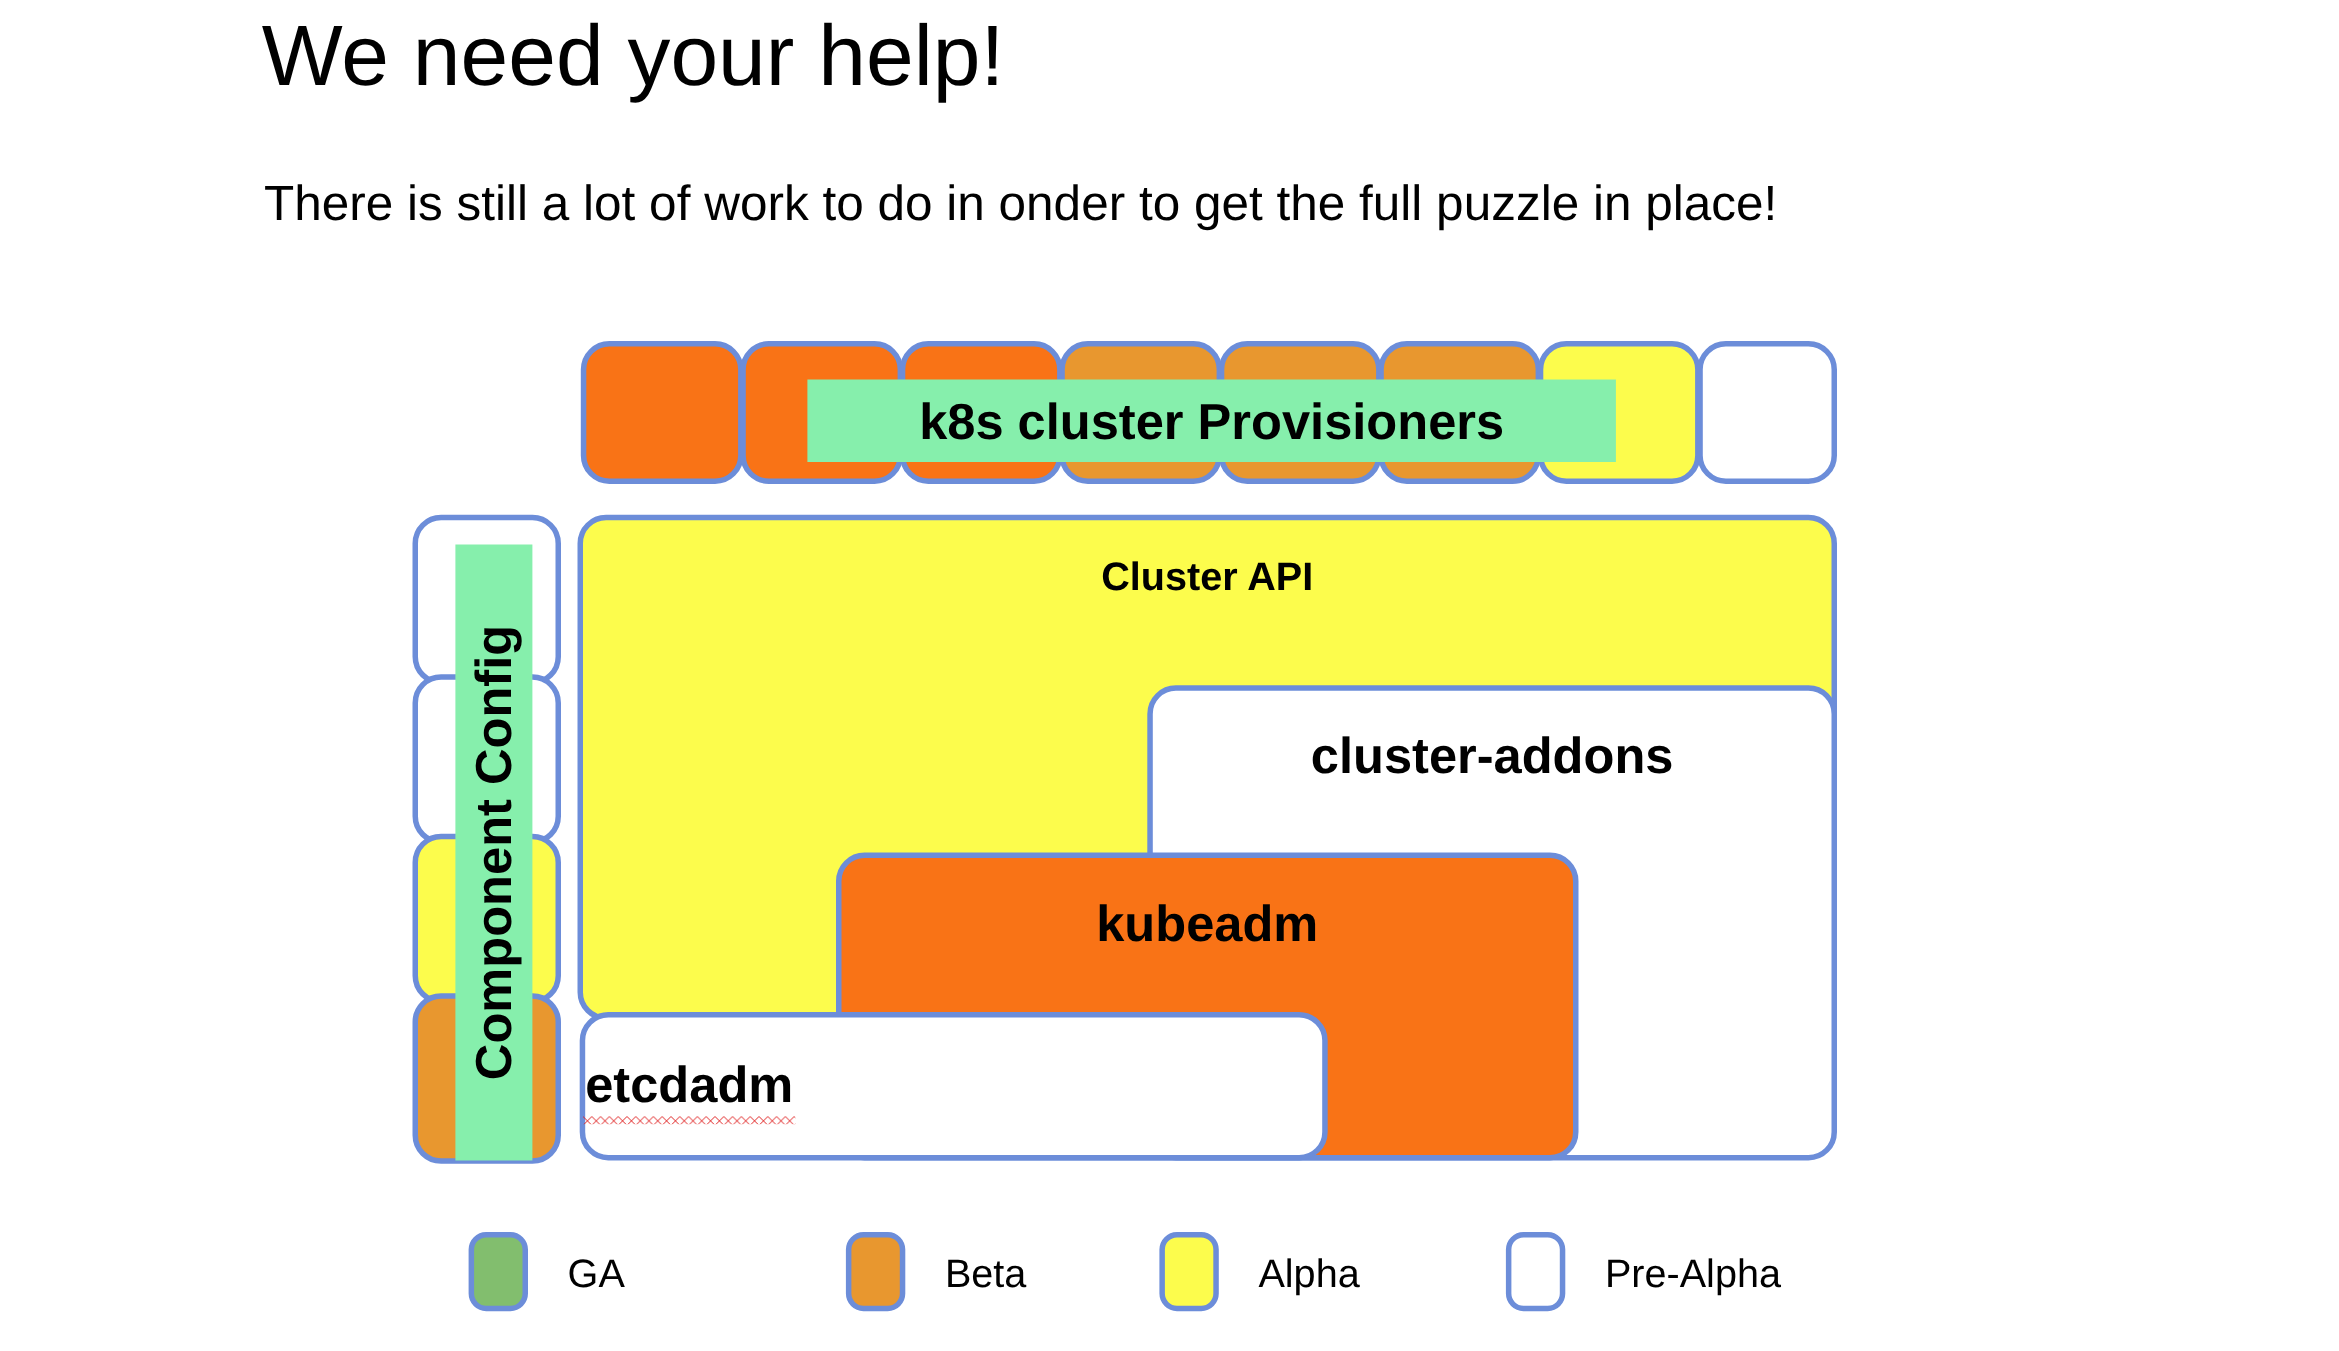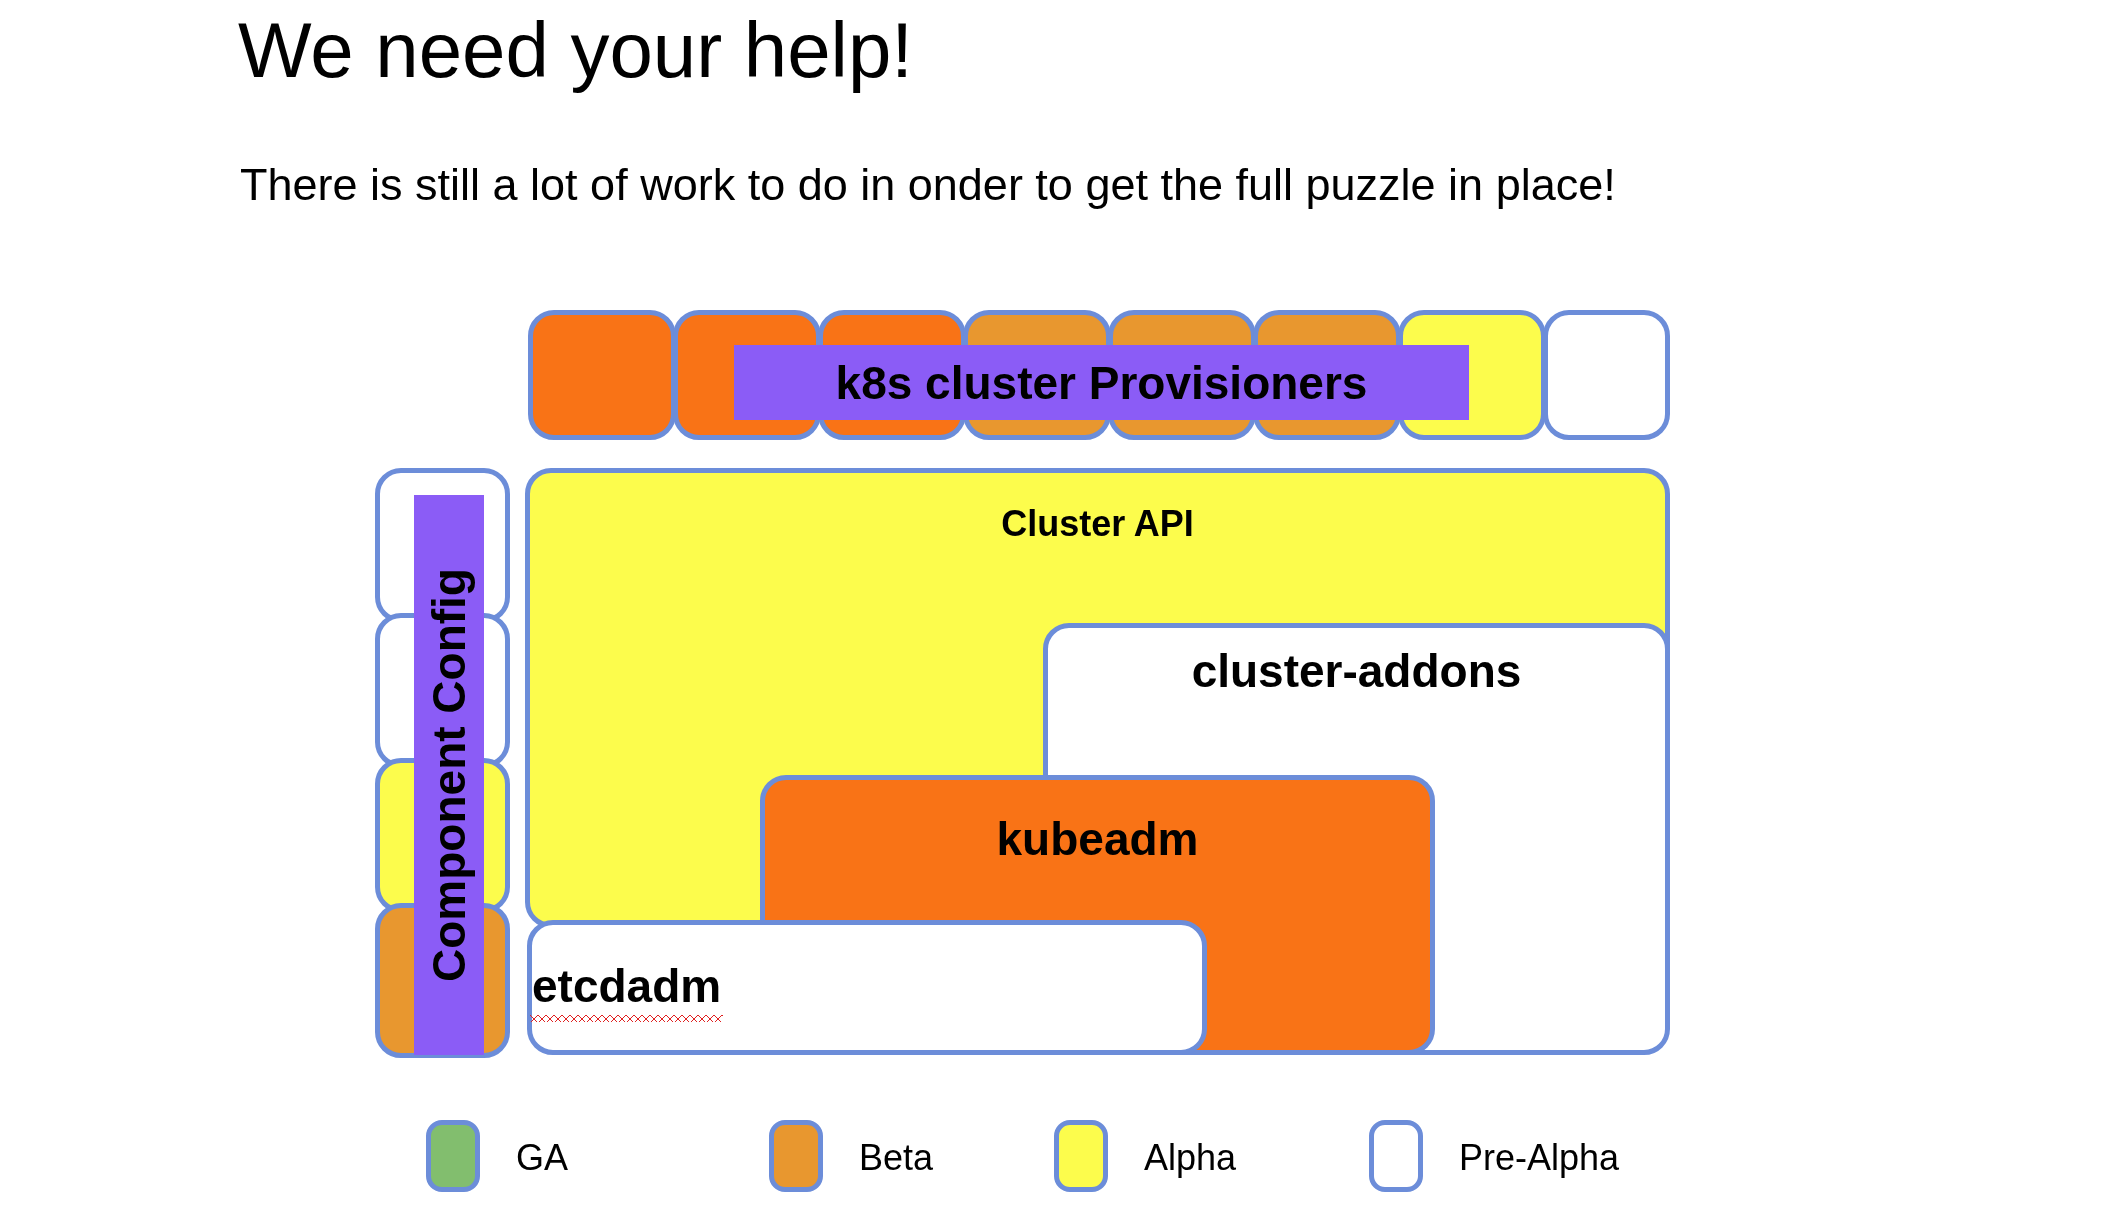--- a/index.html
+++ b/index.html
@@ -46,21 +46,21 @@
     background: #ffffff;
   }
   .blk.green  { background: #f97316; }
   .blk.orange { background: #e8972f; }
   .blk.yellow { background: #fcfc4c; }
   .blk.white  { background: #ffffff; }
 
   
   .label-band {
     position: absolute;
-    background: #8b5cf6;
+    background: #86efac;
     display: flex;
     align-items: center;
     justify-content: center;
     font-weight: bold;
     color: #000000;
     white-space: nowrap;
   }
 
   #provisioners-band {
     left: 734px;
@@ -83,21 +83,21 @@
   }
 
   
   .blk-label {
     position: absolute;
     font-weight: bold;
     white-space: nowrap;
     color: #000000;
   }
   #label-cluster-api   { left: 0; right: 0; top: 30px; text-align: center; font-size: 36px; }
-  #label-cluster-addons{ left: 0; right: 0; top: 16px; text-align: center; font-size: 46px; }
+  #label-cluster-addons{ left: 0; right: 0; top: 32px; text-align: center; font-size: 46px; }
   #label-kubeadm       { left: 0; right: 0; top: 32px; text-align: center; font-size: 46px; }
   #label-etcdadm       { left: 0; right: 0; top: 34px; text-align: left; font-size: 46px; }
 
   .spellcheck {
     position: relative;
     display: inline-block;
   }
   .spellcheck::after {
     content: "";
     position: absolute;

